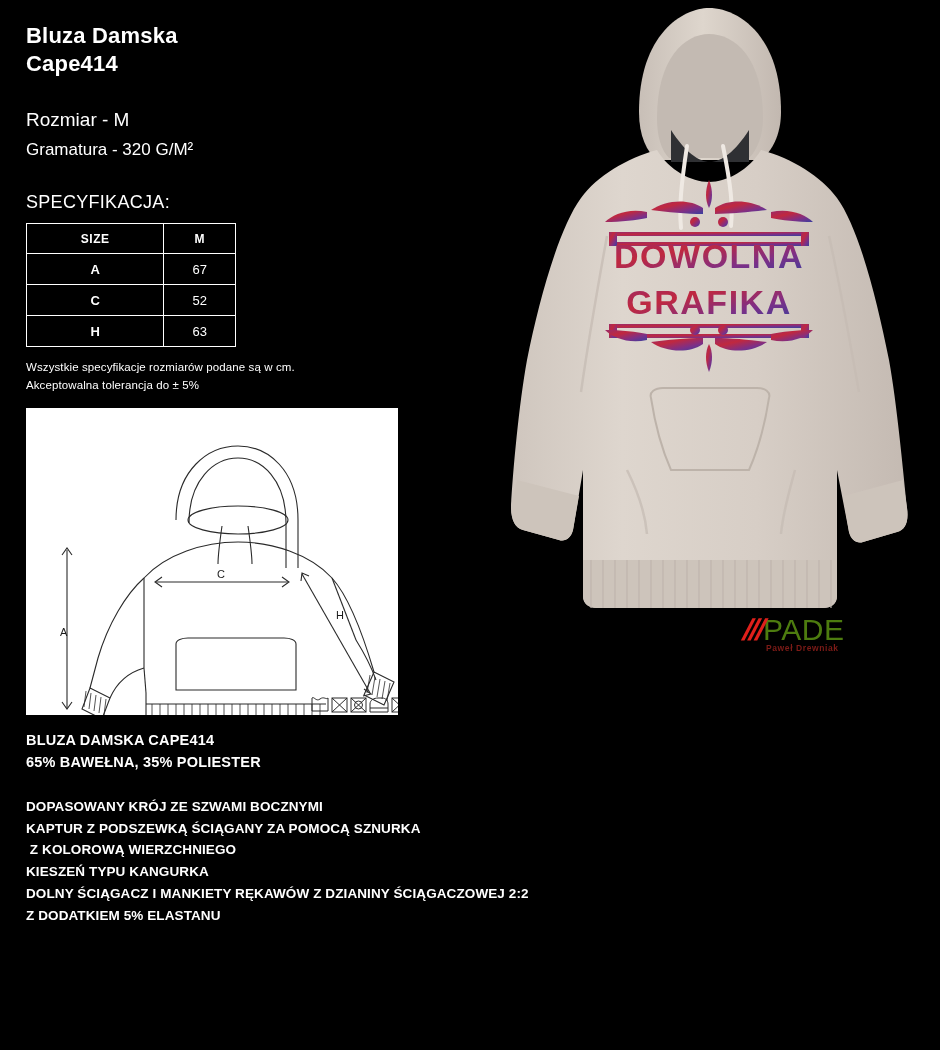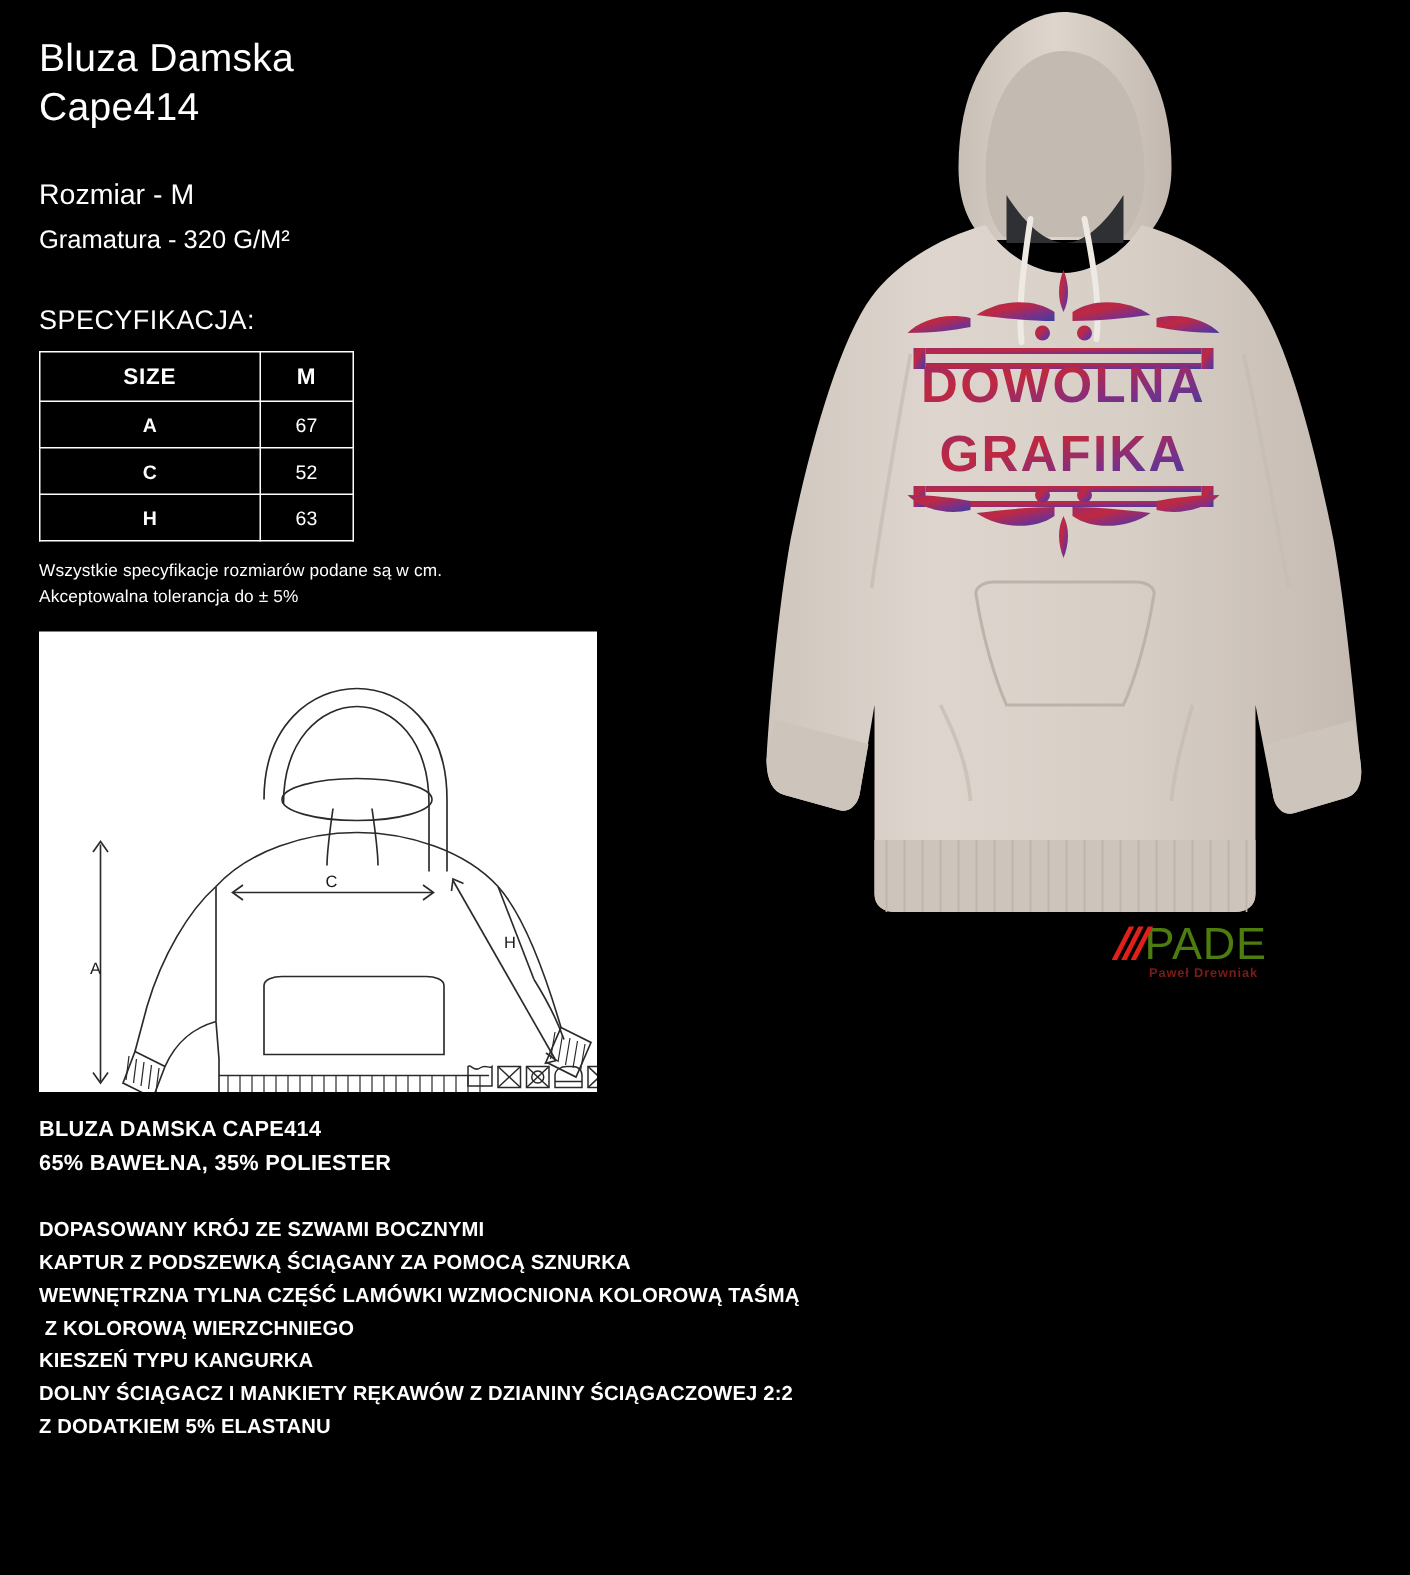--- a/index.html
+++ b/index.html
@@ -7,40 +7,40 @@
     width:940px;height:1050px;
     background:#000;color:#fff;
     font-family:"Liberation Sans", sans-serif;
     overflow:hidden;position:relative;
   }
   .page{position:relative;width:940px;height:1050px;}
 
   
   .left{position:absolute;left:26px;top:22px;width:430px;}
 
-  .title{font-size:26px;font-weight:normal;line-height:1.28;letter-spacing:.2px;}
+  .title{font-size:22px;font-weight:bold;line-height:1.28;letter-spacing:.2px;}
   .title .l2{display:block;}
 
   .attrs{margin-top:28px;}
   .attr-big{font-size:19px;line-height:1.5;font-weight:400;}
   .attr-small{font-size:17px;line-height:1.5;margin-top:2px;}
 
   .spec-head{margin-top:30px;font-size:18px;letter-spacing:.3px;}
 
   
   table.sizes{border-collapse:collapse;margin-top:10px;width:210px;}
   table.sizes th, table.sizes td{
     border:1px solid #ffffff;
     text-align:center;
     font-size:13px;
     padding:8px 0 7px 0;
     font-weight:bold;
   }
   table.sizes td.val{font-weight:normal;font-size:13px;}
-  table.sizes th{font-size:15px;letter-spacing:.5px;}
+  table.sizes th{font-size:12px;letter-spacing:.5px;}
 
   .note{margin-top:12px;font-size:11.5px;line-height:1.5;letter-spacing:.1px;}
 
   
   .drawing{
     position:relative;margin-top:14px;
     width:372px;height:307px;
     background:#fff;
   }
   .drawing svg{display:block;}
@@ -210,21 +210,20 @@
       </svg>
     </div>
 
     <div class="desc-block">
       <div class="desc-strong">BLUZA DAMSKA CAPE414</div>
       <div class="desc-strong">65% BAWEŁNA, 35% POLIESTER</div>
 
       <div class="desc-list">
         <div>DOPASOWANY KRÓJ ZE SZWAMI BOCZNYMI</div>
         <div>KAPTUR Z PODSZEWKĄ ŚCIĄGANY ZA POMOCĄ SZNURKA</div>
-        <div>WEWNĘTRZNA TYLNA CZĘŚĆ LAMÓWKI WZMOCNIONA KOLOROWĄ TAŚMĄ</div>
         <div> Z KOLOROWĄ WIERZCHNIEGO</div>
         <div>KIESZEŃ TYPU KANGURKA</div>
         <div>DOLNY ŚCIĄGACZ I MANKIETY RĘKAWÓW Z DZIANINY ŚCIĄGACZOWEJ 2:2</div>
         <div>Z DODATKIEM 5% ELASTANU</div>
       </div>
     </div>
   </div>
 
   <div class="photo">
     <svg width="485" height="700" viewBox="0 0 485 700">

